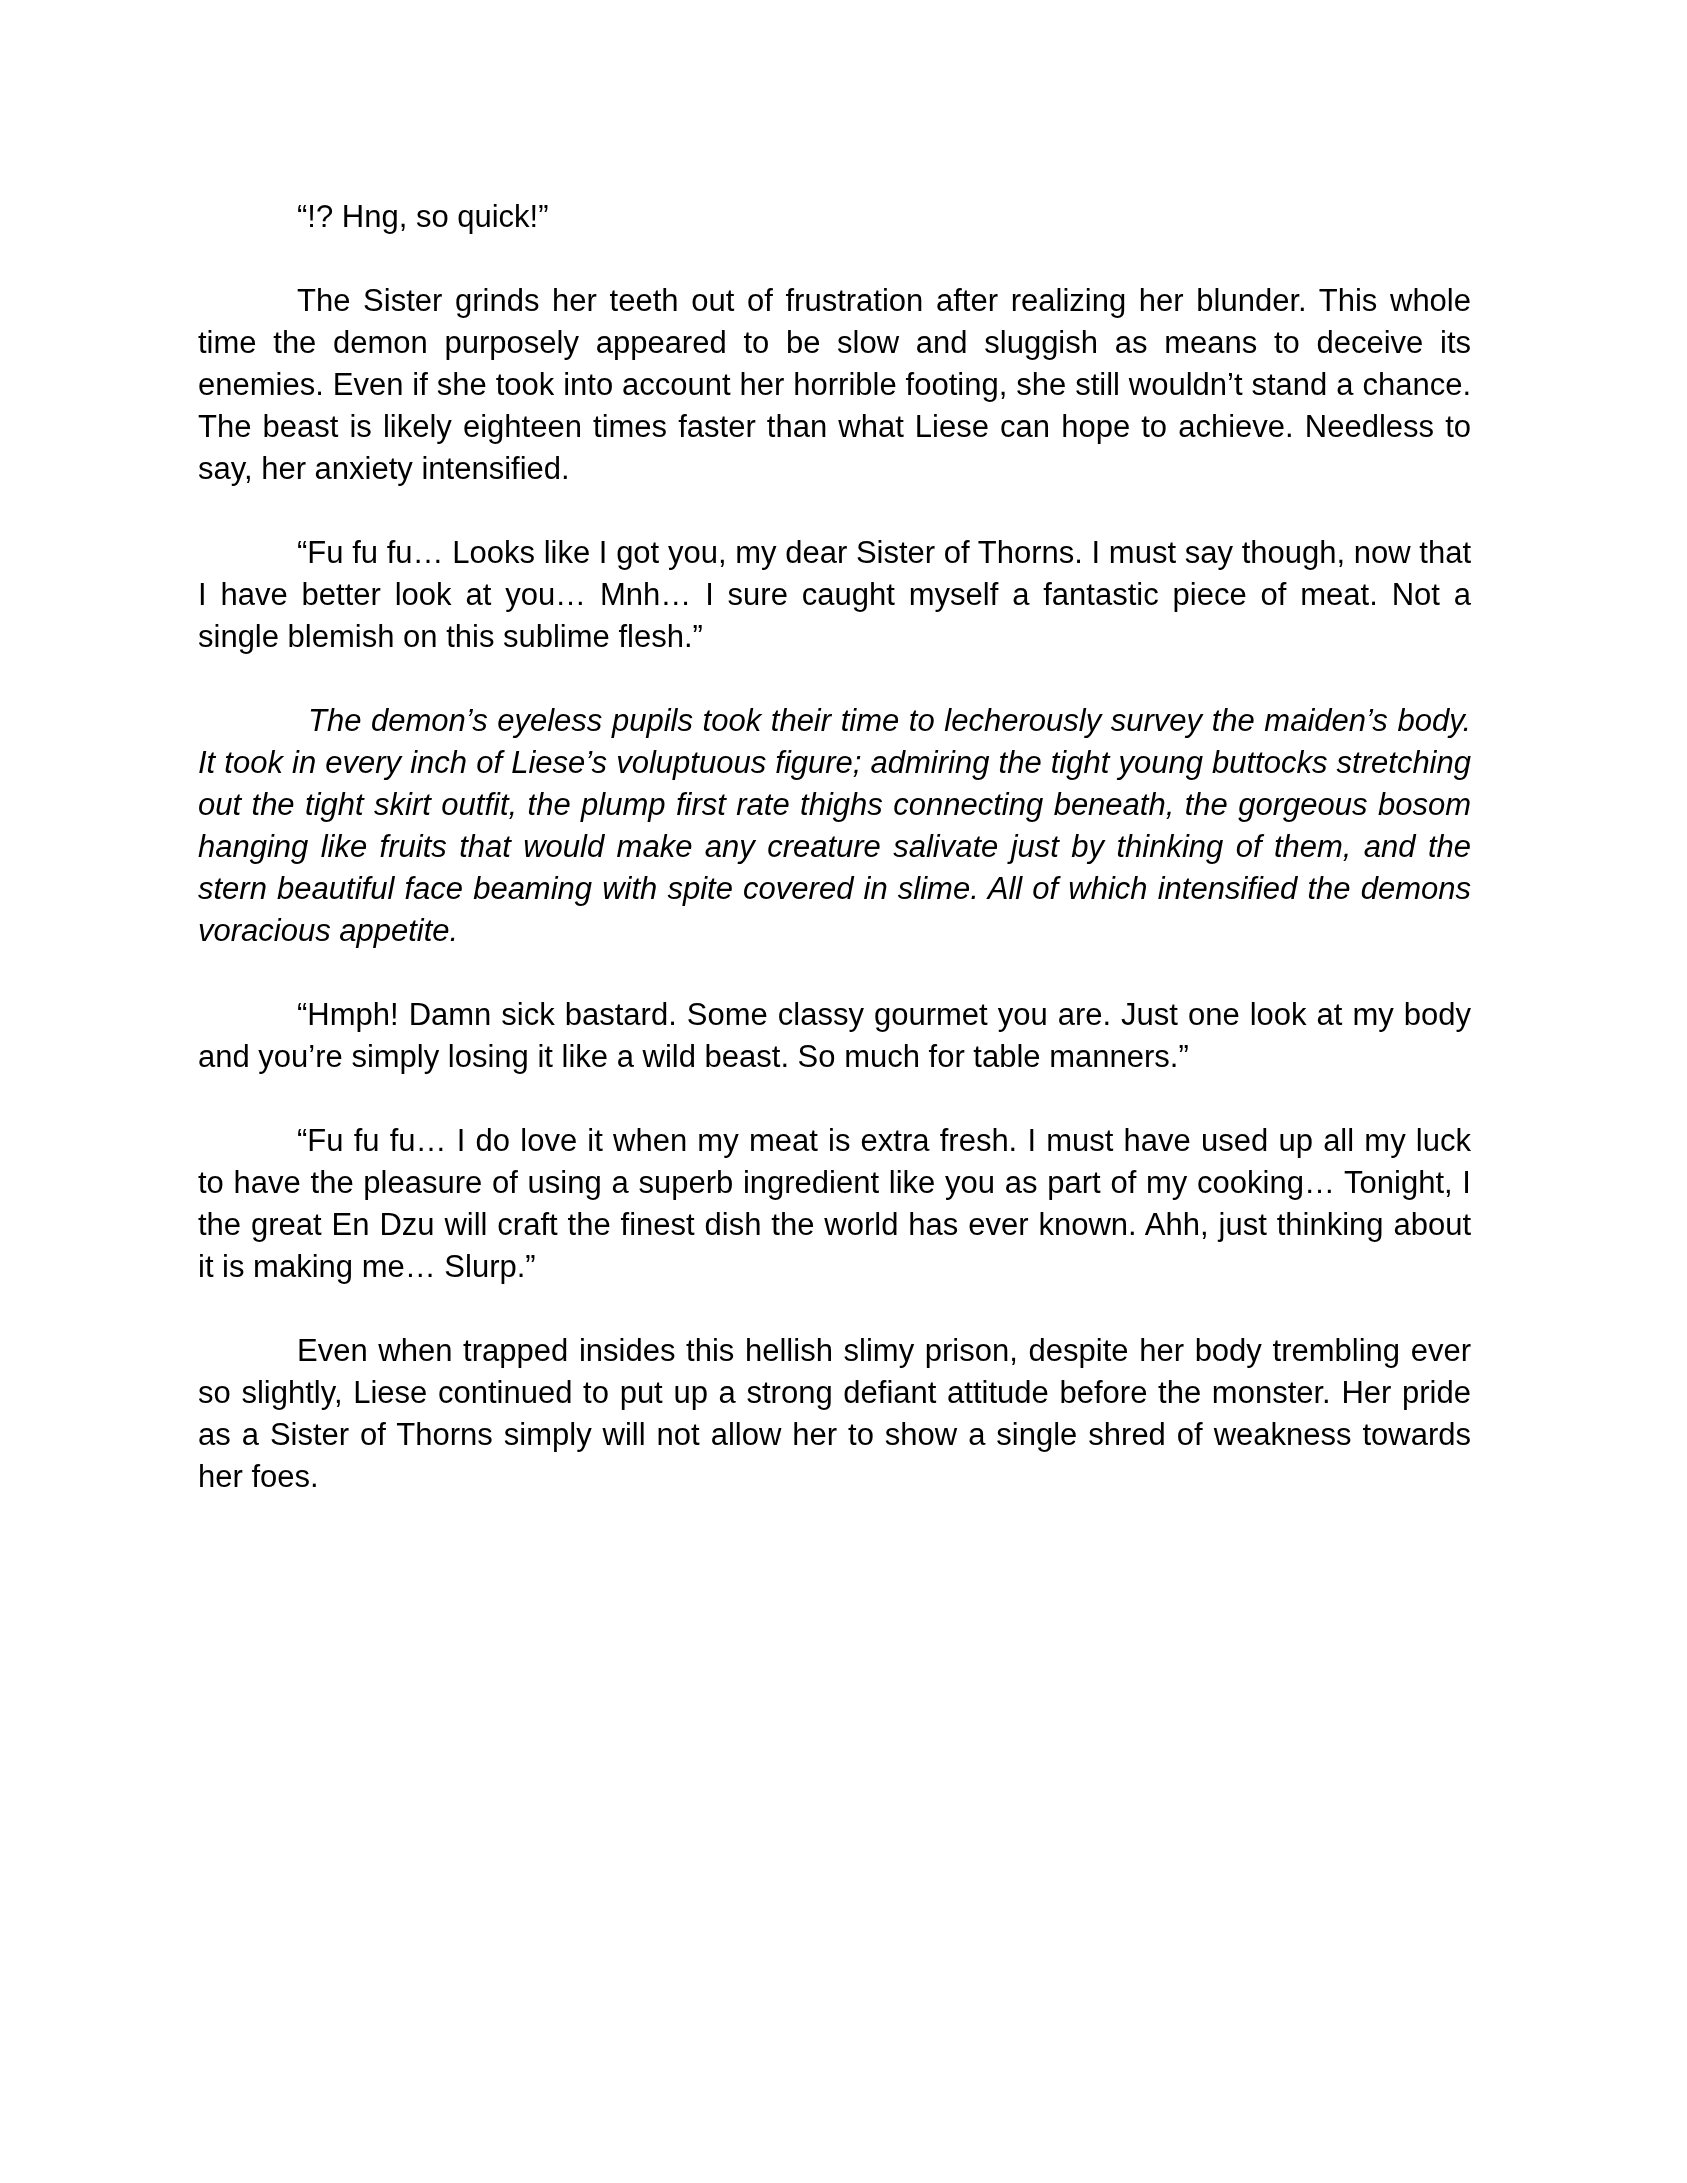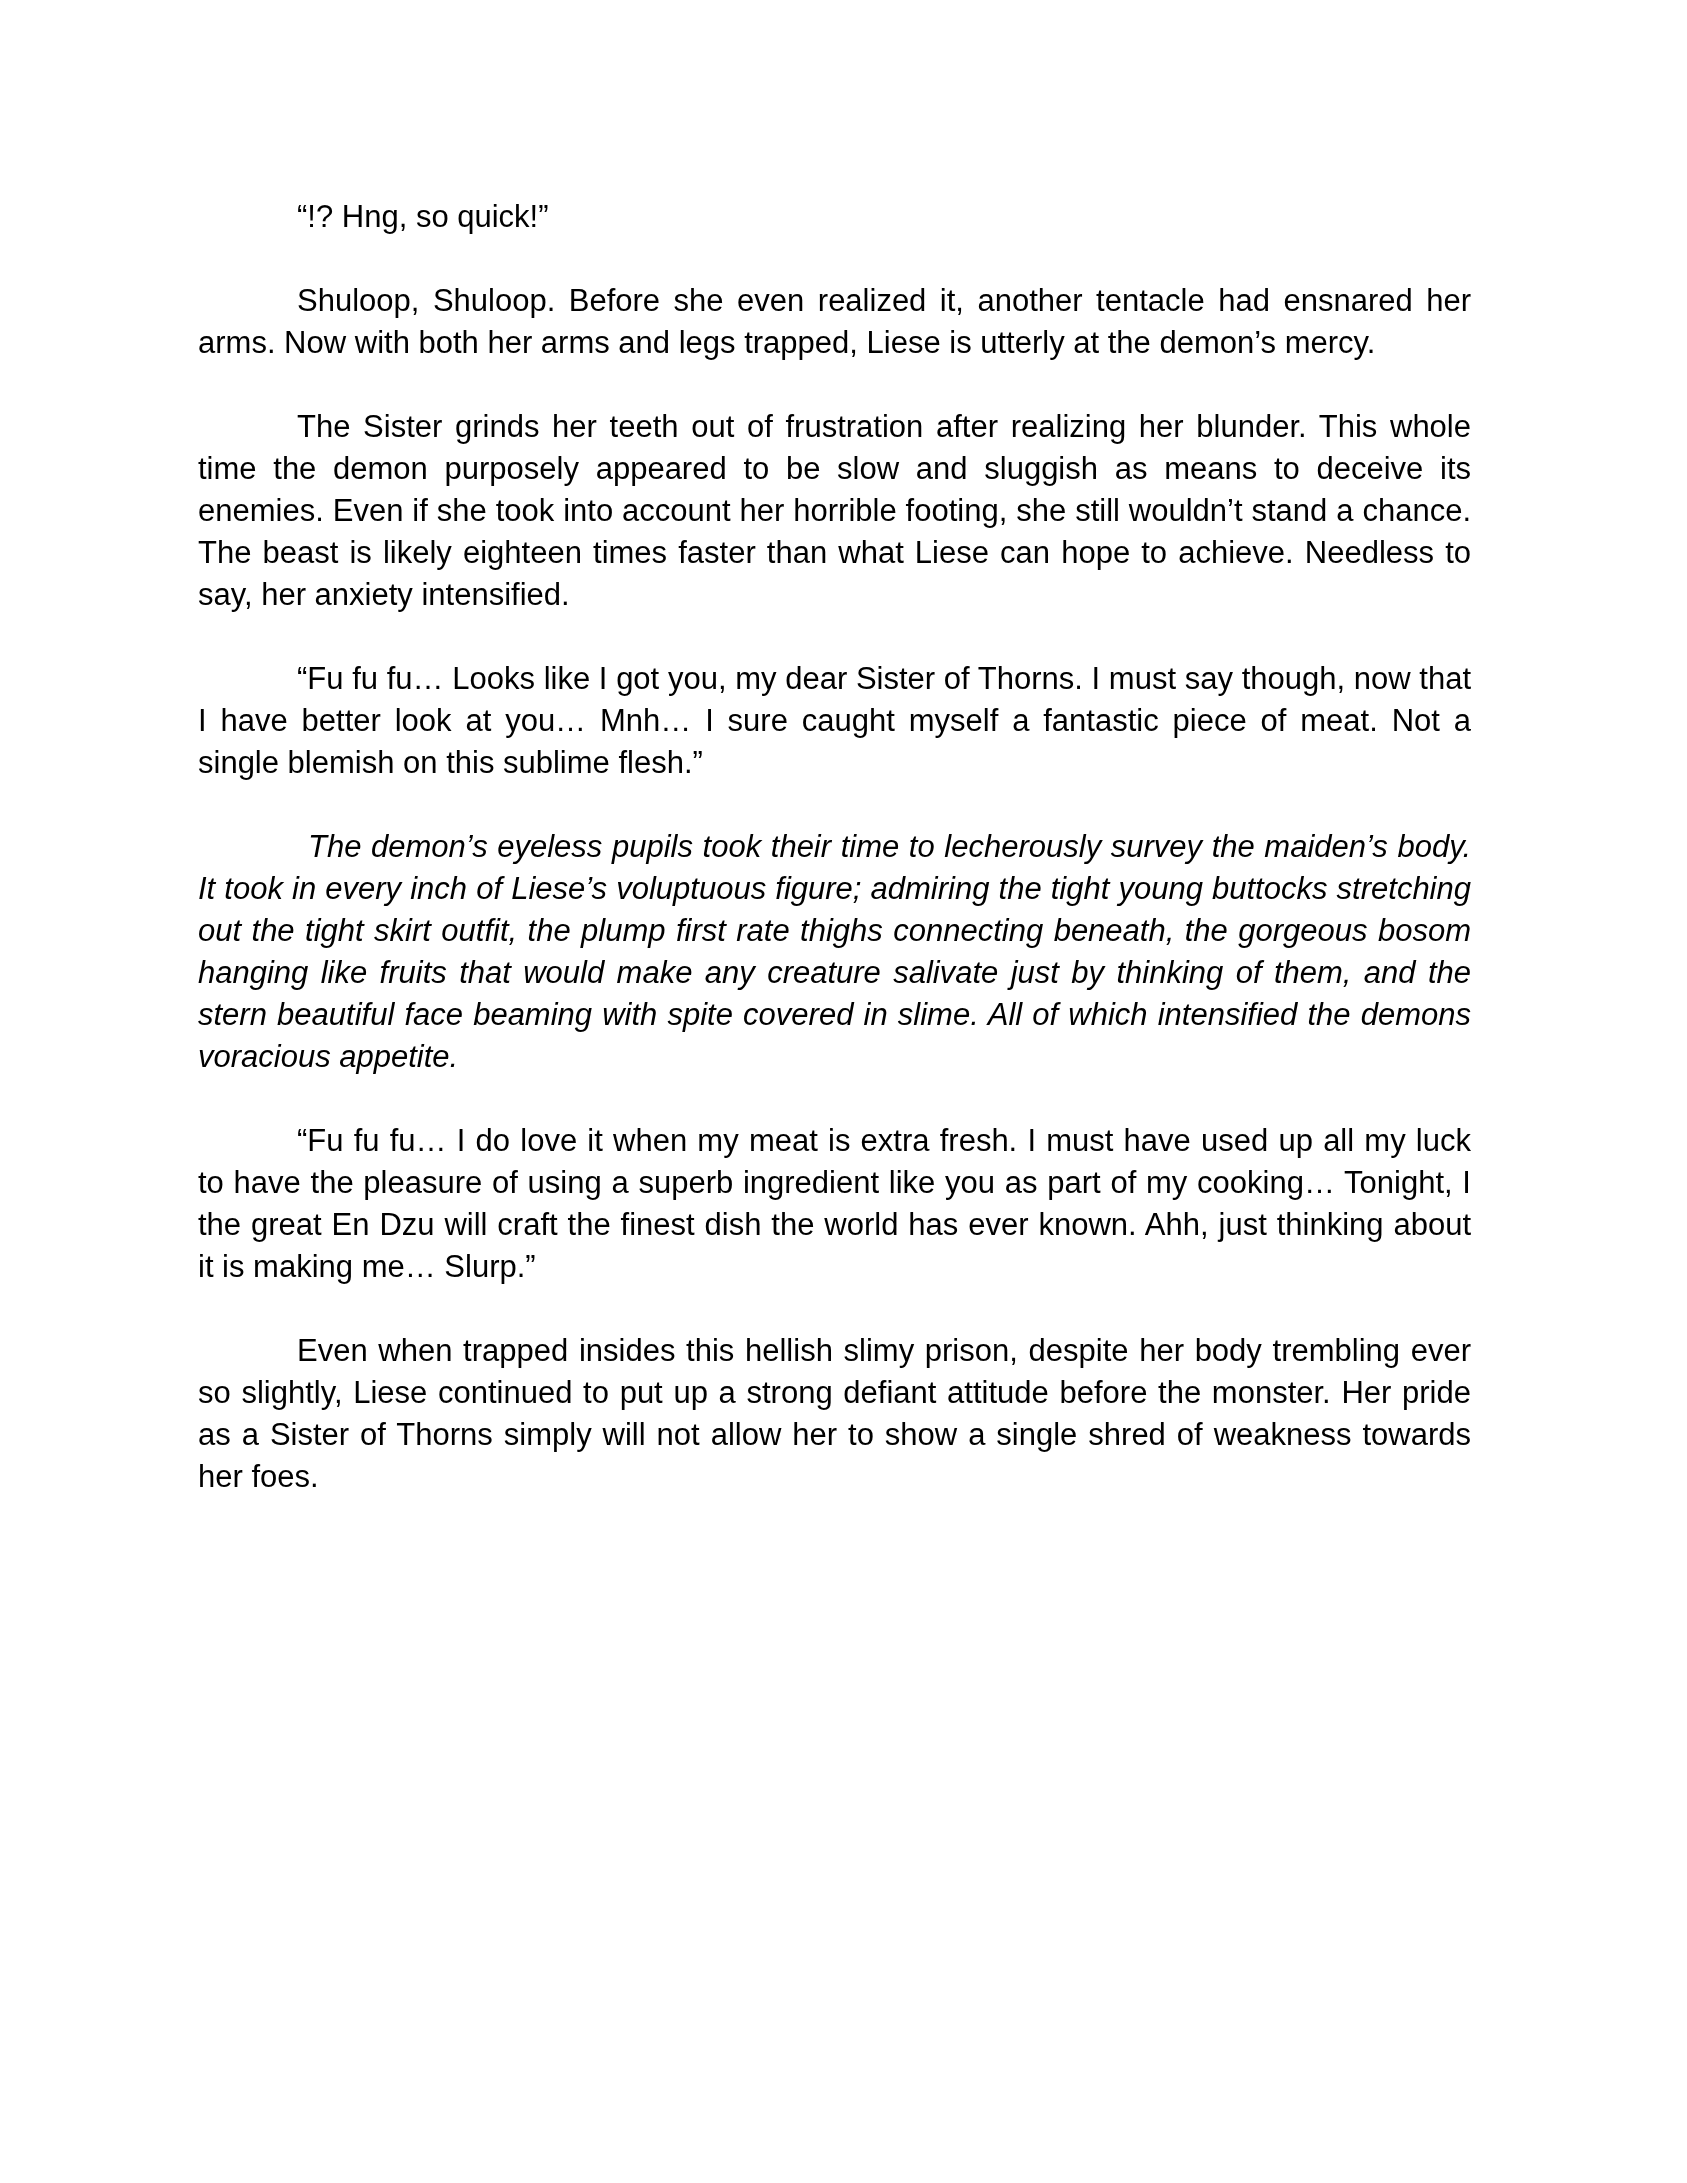--- a/index.html
+++ b/index.html
@@ -38,21 +38,21 @@
   p.para:last-child {
     margin-bottom: 0;
   }
 </style>
 </head>
 <body>
 
 <div class="page">
   <div class="content">
     <p class="para">“!? Hng, so quick!”</p>
-    <p class="para">Shuloop, Shuloop. Before she even realized it, another tentacle had ensnared her arms. Now with both her arms and legs trapped, Liese is utterly at the demon’s mercy.</p>
     <p class="para">The Sister grinds her teeth out of frustration after realizing her blunder. This whole time the demon purposely appeared to be slow and sluggish as means to deceive its enemies. Even if she took into account her horrible footing, she still wouldn’t stand a chance. The beast is likely eighteen times faster than what Liese can hope to achieve. Needless to say, her anxiety intensified.</p>
     <p class="para">“Fu fu fu… Looks like I got you, my dear Sister of Thorns. I must say though, now that I have better look at you… Mnh… I sure caught myself a fantastic piece of meat. Not a single blemish on this sublime flesh.”</p>
     <p class="para indent-extra"> The demon’s eyeless pupils took their time to lecherously survey the maiden’s body. It took in every inch of Liese’s voluptuous figure; admiring the tight young buttocks stretching out the tight skirt outfit, the plump first rate thighs connecting beneath, the gorgeous bosom hanging like fruits that would make any creature salivate just by thinking of them, and the stern beautiful face beaming with spite covered in slime. All of which intensified the demons voracious appetite.</p>
+    <p class="para">“Hmph! Damn sick bastard. Some classy gourmet you are. Just one look at my body and you’re simply losing it like a wild beast. So much for table manners.”</p>
     <p class="para">“Fu fu fu… I do love it when my meat is extra fresh. I must have used up all my luck to have the pleasure of using a superb ingredient like you as part of my cooking… Tonight, I the great En Dzu will craft the finest dish the world has ever known. Ahh, just thinking about it is making me… Slurp.”</p>
     <p class="para">Even when trapped insides this hellish slimy prison, despite her body trembling ever so slightly, Liese continued to put up a strong defiant attitude before the monster. Her pride as a Sister of Thorns simply will not allow her to show a single shred of weakness towards her foes.</p>
   </div>
 </div>
 
 
 </body></html>

